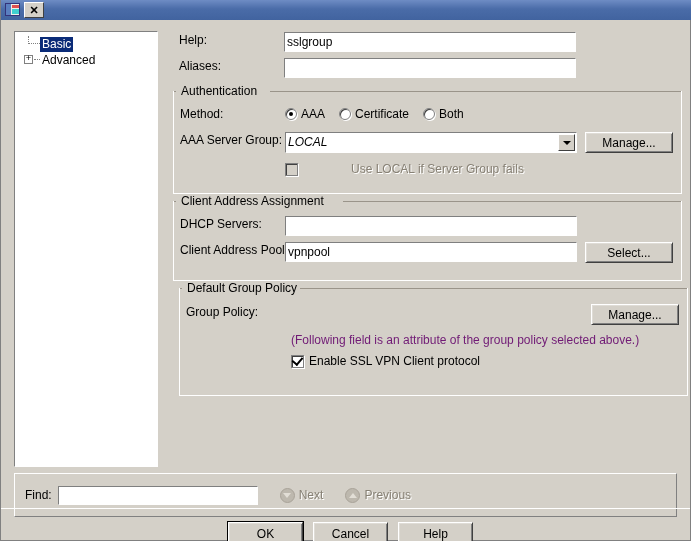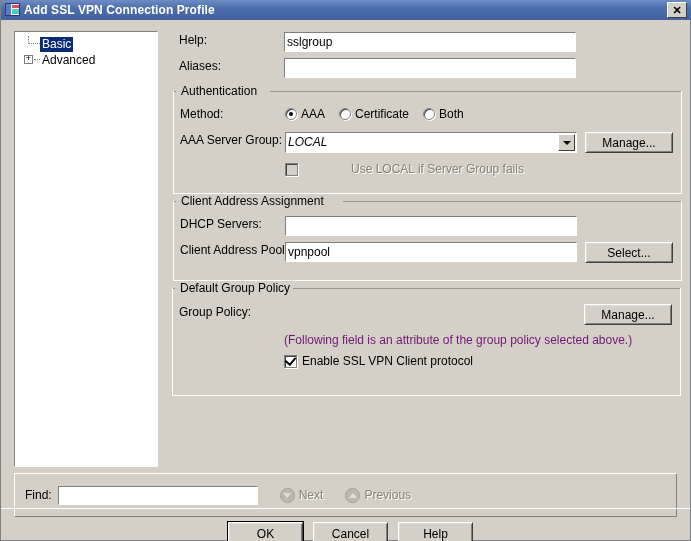--- a/index.html
+++ b/index.html
@@ -440,21 +440,20 @@
 
 <div class="window">
 
   <div class="titlebar">
     <div class="title-icon">
       <div class="ti-bg"></div>
       <div class="ti-bar"></div>
       <div class="ti-blk1"></div>
       <div class="ti-blk2"></div>
     </div>
-    <div class="title-text">Add SSL VPN Connection Profile</div>
     <div class="title-close">✕</div>
   </div>
 
   <div class="content">
 
     <div class="tree-panel">
       <div class="tree-inner">
         <div class="tree-row">
           <div class="tree-indent"></div>
           <div class="tree-handle leaf">
@@ -542,21 +541,21 @@
           <div class="textfield" style="position:absolute; left:111px; top:15px; width:292px;" placeholder=""></div>
 
           <div class="row" style="left:6px; top:42px;">
             <div class="lbl" style="width:105px;">Client Address Pools:</div>
           </div>
           <div class="textfield" style="position:absolute; left:111px; top:41px; width:292px;">vpnpool</div>
           <div class="btn" style="position:absolute; left:411px; top:41px; width:88px; height:21px;">Select...</div>
         </div>
       </div>
 
-      <div class="group" style="left:1px; top:268px; width:509px; height:108px;">
+      <div class="group" style="left:8px; top:268px; width:509px; height:108px;">
         <div class="group-line-l"></div>
         <div class="group-line-r" style="width:394px;"></div>
         <div class="group-title">Default Group Policy</div>
 
         <div class="group-body">
 
           <div class="row" style="left:6px; top:17px;">
             <div class="lbl" style="width:105px;">Group Policy:</div>
           </div>
           <div class="btn" style="position:absolute; left:411px; top:16px; width:88px; height:21px;">Manage...</div>

